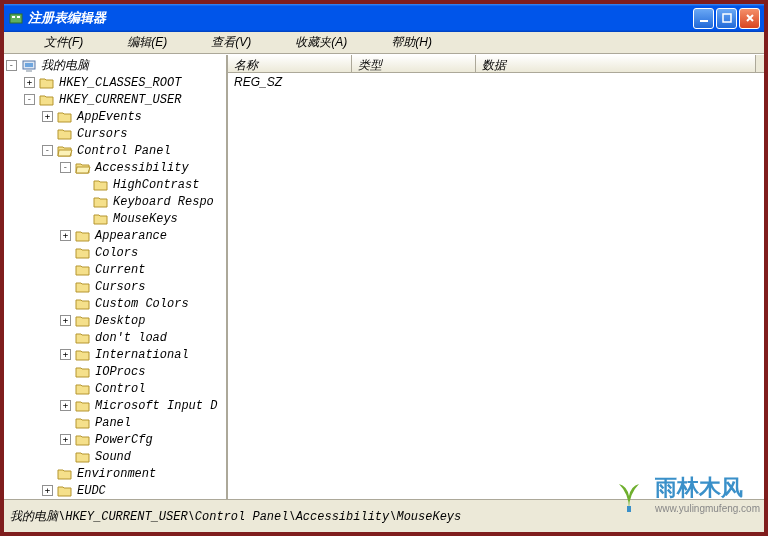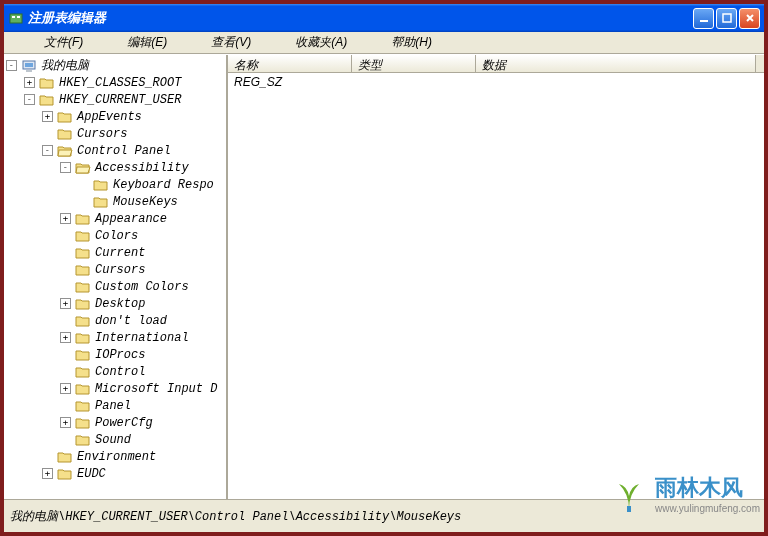--- a/index.html
+++ b/index.html
@@ -155,20 +155,30 @@
             <span class="tree-label">Accessibility</span>
           </div>
           <div class="tree-row">
             <span class="tree-indent" style="width: 72px;"></span>
             <span class="no-expander"></span>
             <span class="folder-icon">
               <svg width="16" height="14">
                 <path d="M1 3 L6 3 L7 4 L14 4 L14 12 L1 12 Z" fill="#F5E08B" stroke="#B5952F"></path>
               </svg>
             </span>
+            <span class="tree-label">HighContrast</span>
+          </div>
+          <div class="tree-row">
+            <span class="tree-indent" style="width: 72px;"></span>
+            <span class="no-expander"></span>
+            <span class="folder-icon">
+              <svg width="16" height="14">
+                <path d="M1 3 L6 3 L7 4 L14 4 L14 12 L1 12 Z" fill="#F5E08B" stroke="#B5952F"></path>
+              </svg>
+            </span>
             <span class="tree-label">Keyboard Respo</span>
           </div>
           <div class="tree-row">
             <span class="tree-indent" style="width: 72px;"></span>
             <span class="no-expander"></span>
             <span class="folder-icon">
               <svg width="16" height="14">
                 <path d="M1 3 L6 3 L7 4 L14 4 L14 12 L1 12 Z" fill="#F5E08B" stroke="#B5952F"></path>
               </svg>
             </span>

